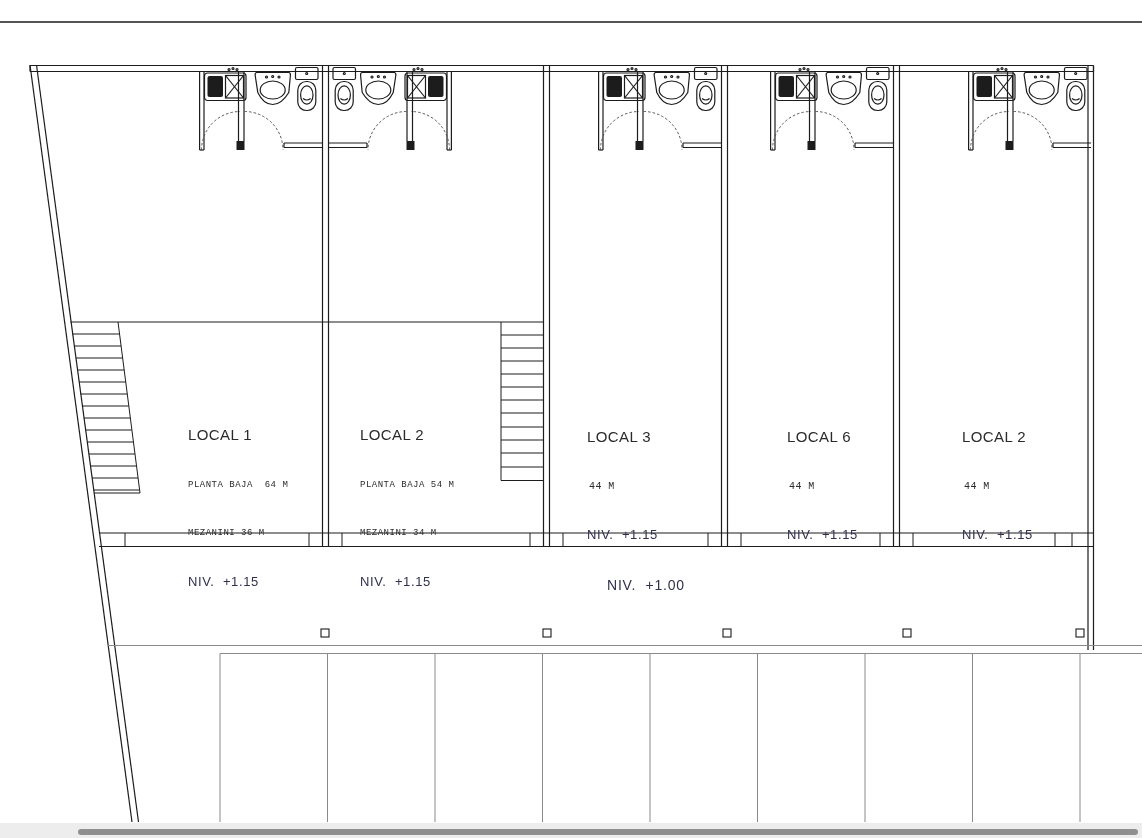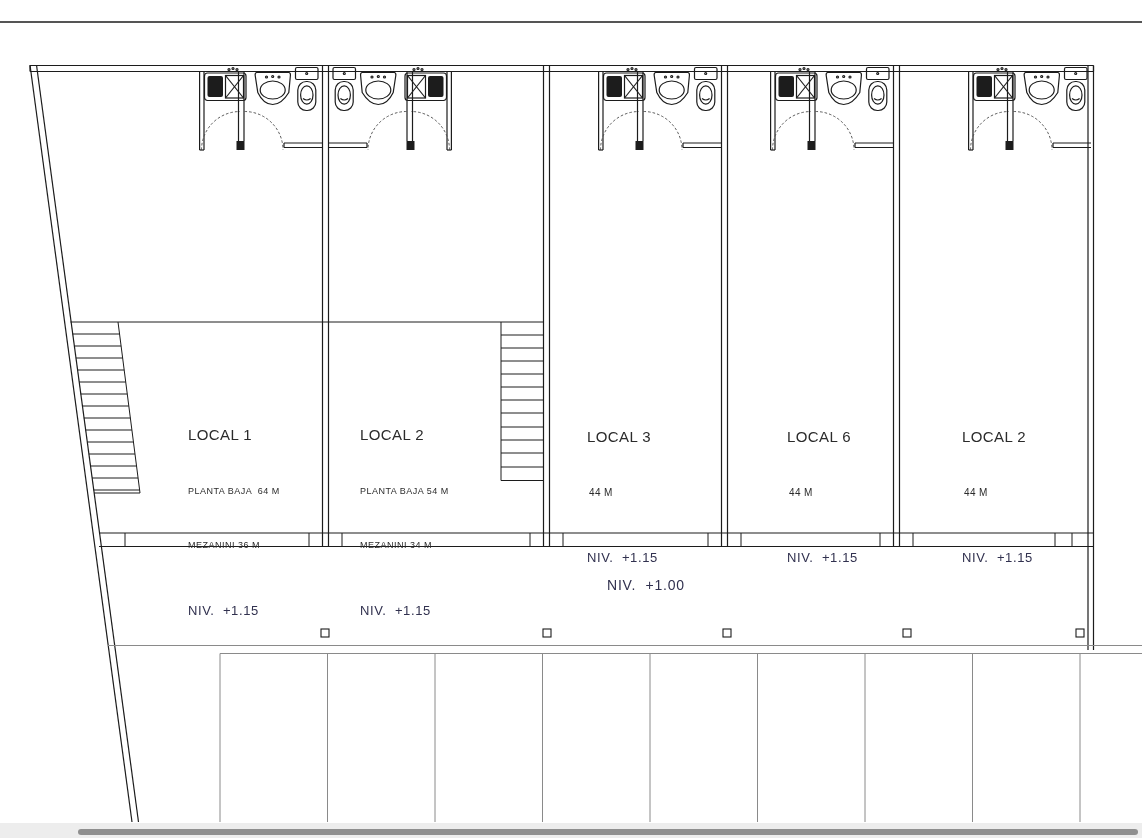--- a/index.html
+++ b/index.html
@@ -19,23 +19,23 @@
   #stage{position:absolute;left:0;top:0;width:1142px;height:838px;padding-left:39px;}
   svg{position:absolute;left:0;top:0;}
   .w{stroke:var(--wall);stroke-width:1.2;fill:none;stroke-linecap:butt;}
   .thin{stroke-width:1;}
   .fillb{fill:var(--wall);stroke:none;}
   .arc{stroke:#4a4a4a;stroke-width:.9;stroke-dasharray:2.6 2;}
   .g{stroke:var(--parkline);stroke-width:1;fill:none;}
   .col{fill:#ffffff;stroke:var(--wall);stroke-width:1.1;}
   .label{position:absolute;color:var(--label_text);white-space:pre;}
   .lname{font-size:15px;letter-spacing:.4px;line-height:17px;}
-  .lsub{font-size:9px;letter-spacing:.5px;line-height:10.5px;margin-top:7px;}
+  .lsub{font-size:9px;letter-spacing:.5px;line-height:10.5px;margin-top:1px;font-family:Liberation Mono, monospace;}
   .lsub.small{font-size:10px;letter-spacing:.4px;line-height:9px;margin-left:2px;}
-  .llevel{font-size:13px;letter-spacing:.6px;color:var(--level_text);margin-top:17px;}
+  .llevel{font-size:13px;letter-spacing:.6px;color:var(--level_text);margin-top:0;}
   .walkway-label{position:absolute;left:607px;top:577px;font-size:14px;letter-spacing:.8px;
     color:var(--level_text);white-space:pre;}
   .scroll-track{position:absolute;left:0;top:823px;width:1142px;height:15px;background:var(--scroll_track);}
   .scroll-thumb{position:absolute;left:78px;top:6px;width:1060px;height:6px;background:var(--scroll_thumb);border-radius:3px;}
 </style>
 </head>
 <body>
 
 <div id="stage">
 

